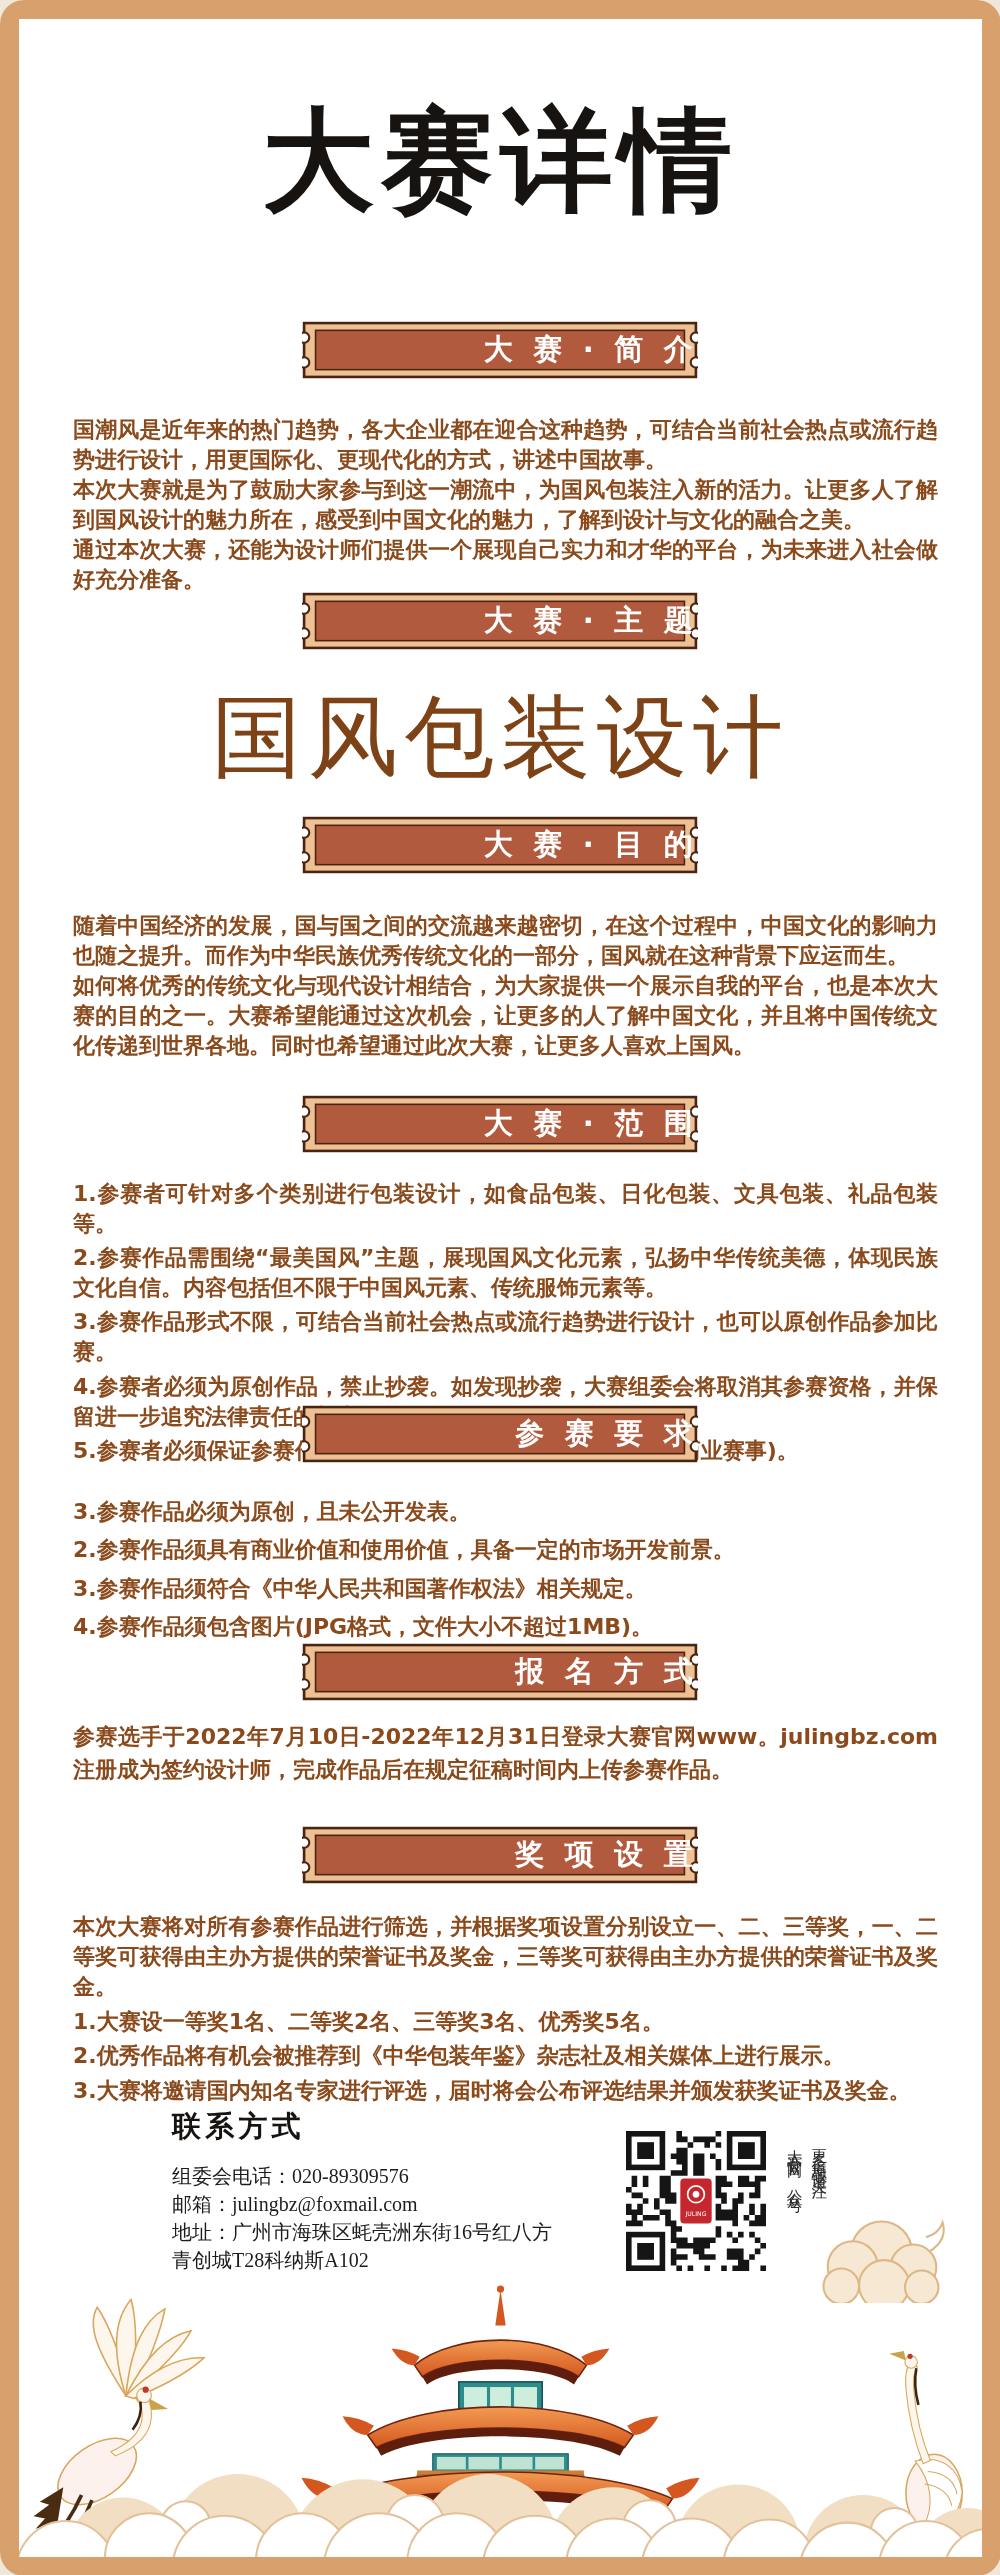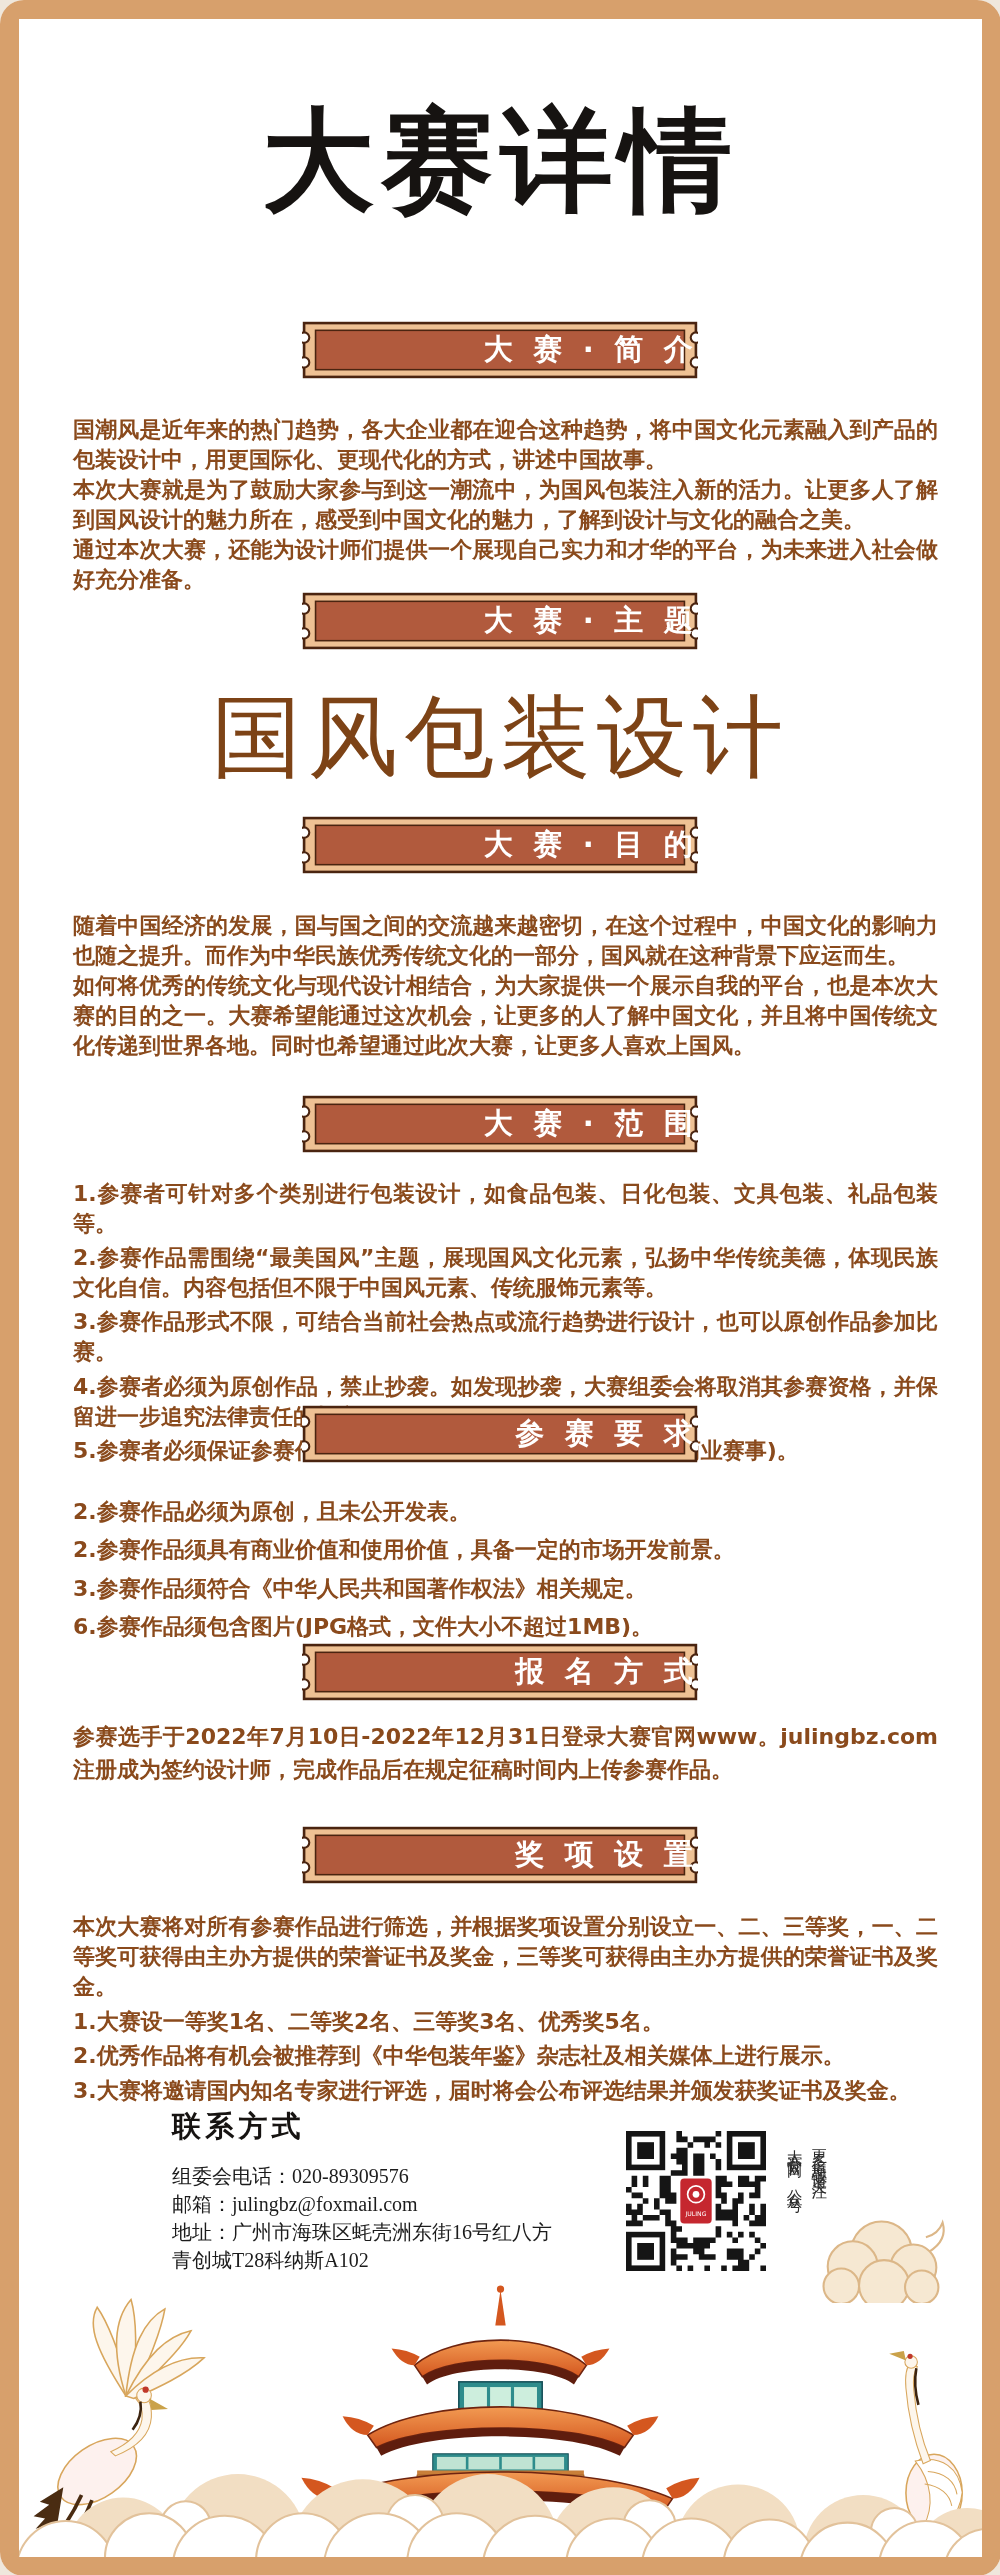--- a/index.html
+++ b/index.html
@@ -53,21 +53,21 @@
       <rect x="26" y="18" width="708" height="76" fill="#b15a3d" stroke="#4a2410" stroke-width="3"></rect>
       <circle cx="4" cy="32" r="10" fill="#ffffff" stroke="#4a2410" stroke-width="4"></circle>
       <circle cx="4" cy="80" r="10" fill="#ffffff" stroke="#4a2410" stroke-width="4"></circle>
       <circle cx="756" cy="32" r="10" fill="#ffffff" stroke="#4a2410" stroke-width="4"></circle>
       <circle cx="756" cy="80" r="10" fill="#ffffff" stroke="#4a2410" stroke-width="4"></circle>
     </svg>
     <span class="plaque-title">大 赛 · 简 介</span>
   </div>
 
   <div class="text-block" style="top:415px">
-    <p>国潮风是近年来的热门趋势，各大企业都在迎合这种趋势，将中国文化元素融入到产品的包装设计中，用更国际化、更现代化的方式，讲述中国故事。</p>
+    <p>国潮风是近年来的热门趋势，各大企业都在迎合这种趋势，可结合当前社会热点或流行趋势进行设计，用更国际化、更现代化的方式，讲述中国故事。</p>
     <p>本次大赛就是为了鼓励大家参与到这一潮流中，为国风包装注入新的活力。让更多人了解到国风设计的魅力所在，感受到中国文化的魅力，了解到设计与文化的融合之美。</p>
     <p>通过本次大赛，还能为设计师们提供一个展现自己实力和才华的平台，为未来进入社会做好充分准备。</p>
   </div>
 
   <div class="plaque" style="top:592px">
     <svg class="plaque-bg" viewBox="0 0 760 112" preserveAspectRatio="none">
       <rect x="4" y="4" width="752" height="104" fill="#eec194" stroke="#4a2410" stroke-width="5"></rect>
       <rect x="26" y="18" width="708" height="76" fill="#b15a3d" stroke="#4a2410" stroke-width="3"></rect>
       <circle cx="4" cy="32" r="10" fill="#ffffff" stroke="#4a2410" stroke-width="4"></circle>
       <circle cx="4" cy="80" r="10" fill="#ffffff" stroke="#4a2410" stroke-width="4"></circle>
@@ -122,24 +122,24 @@
       <rect x="26" y="18" width="708" height="76" fill="#b15a3d" stroke="#4a2410" stroke-width="3"></rect>
       <circle cx="4" cy="32" r="10" fill="#ffffff" stroke="#4a2410" stroke-width="4"></circle>
       <circle cx="4" cy="80" r="10" fill="#ffffff" stroke="#4a2410" stroke-width="4"></circle>
       <circle cx="756" cy="32" r="10" fill="#ffffff" stroke="#4a2410" stroke-width="4"></circle>
       <circle cx="756" cy="80" r="10" fill="#ffffff" stroke="#4a2410" stroke-width="4"></circle>
     </svg>
     <span class="plaque-title">参 赛 要 求</span>
   </div>
 
   <div class="text-block loose" style="top:1497px">
-    <p>2.参赛作品必须为原创，且未公开发表。</p>
+    <p>3.参赛作品必须为原创，且未公开发表。</p>
     <p>2.参赛作品须具有商业价值和使用价值，具备一定的市场开发前景。</p>
     <p>3.参赛作品须符合《中华人民共和国著作权法》相关规定。</p>
-    <p>6.参赛作品须包含图片(JPG格式，文件大小不超过1MB)。</p>
+    <p>4.参赛作品须包含图片(JPG格式，文件大小不超过1MB)。</p>
   </div>
 
   <div class="plaque" style="top:1643px">
     <svg class="plaque-bg" viewBox="0 0 760 112" preserveAspectRatio="none">
       <rect x="4" y="4" width="752" height="104" fill="#eec194" stroke="#4a2410" stroke-width="5"></rect>
       <rect x="26" y="18" width="708" height="76" fill="#b15a3d" stroke="#4a2410" stroke-width="3"></rect>
       <circle cx="4" cy="32" r="10" fill="#ffffff" stroke="#4a2410" stroke-width="4"></circle>
       <circle cx="4" cy="80" r="10" fill="#ffffff" stroke="#4a2410" stroke-width="4"></circle>
       <circle cx="756" cy="32" r="10" fill="#ffffff" stroke="#4a2410" stroke-width="4"></circle>
       <circle cx="756" cy="80" r="10" fill="#ffffff" stroke="#4a2410" stroke-width="4"></circle>

